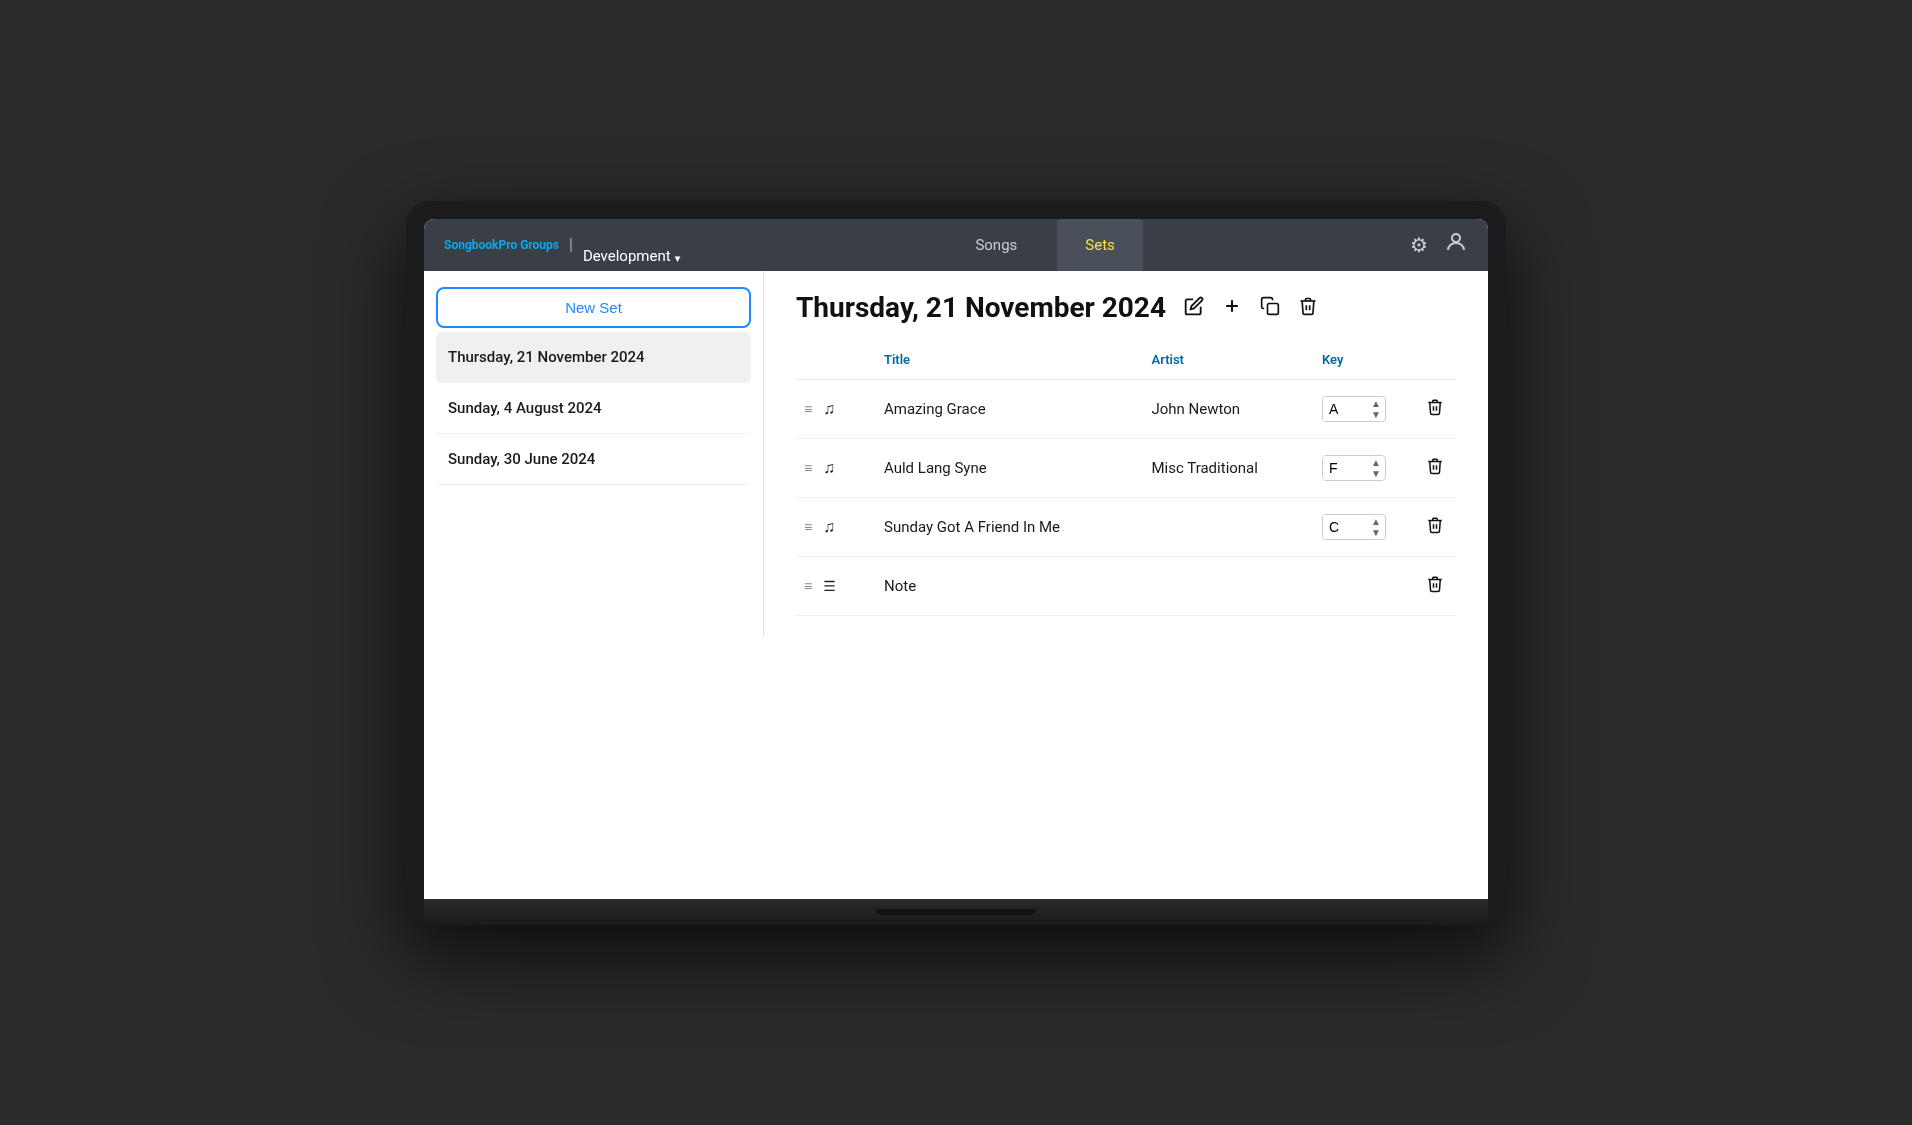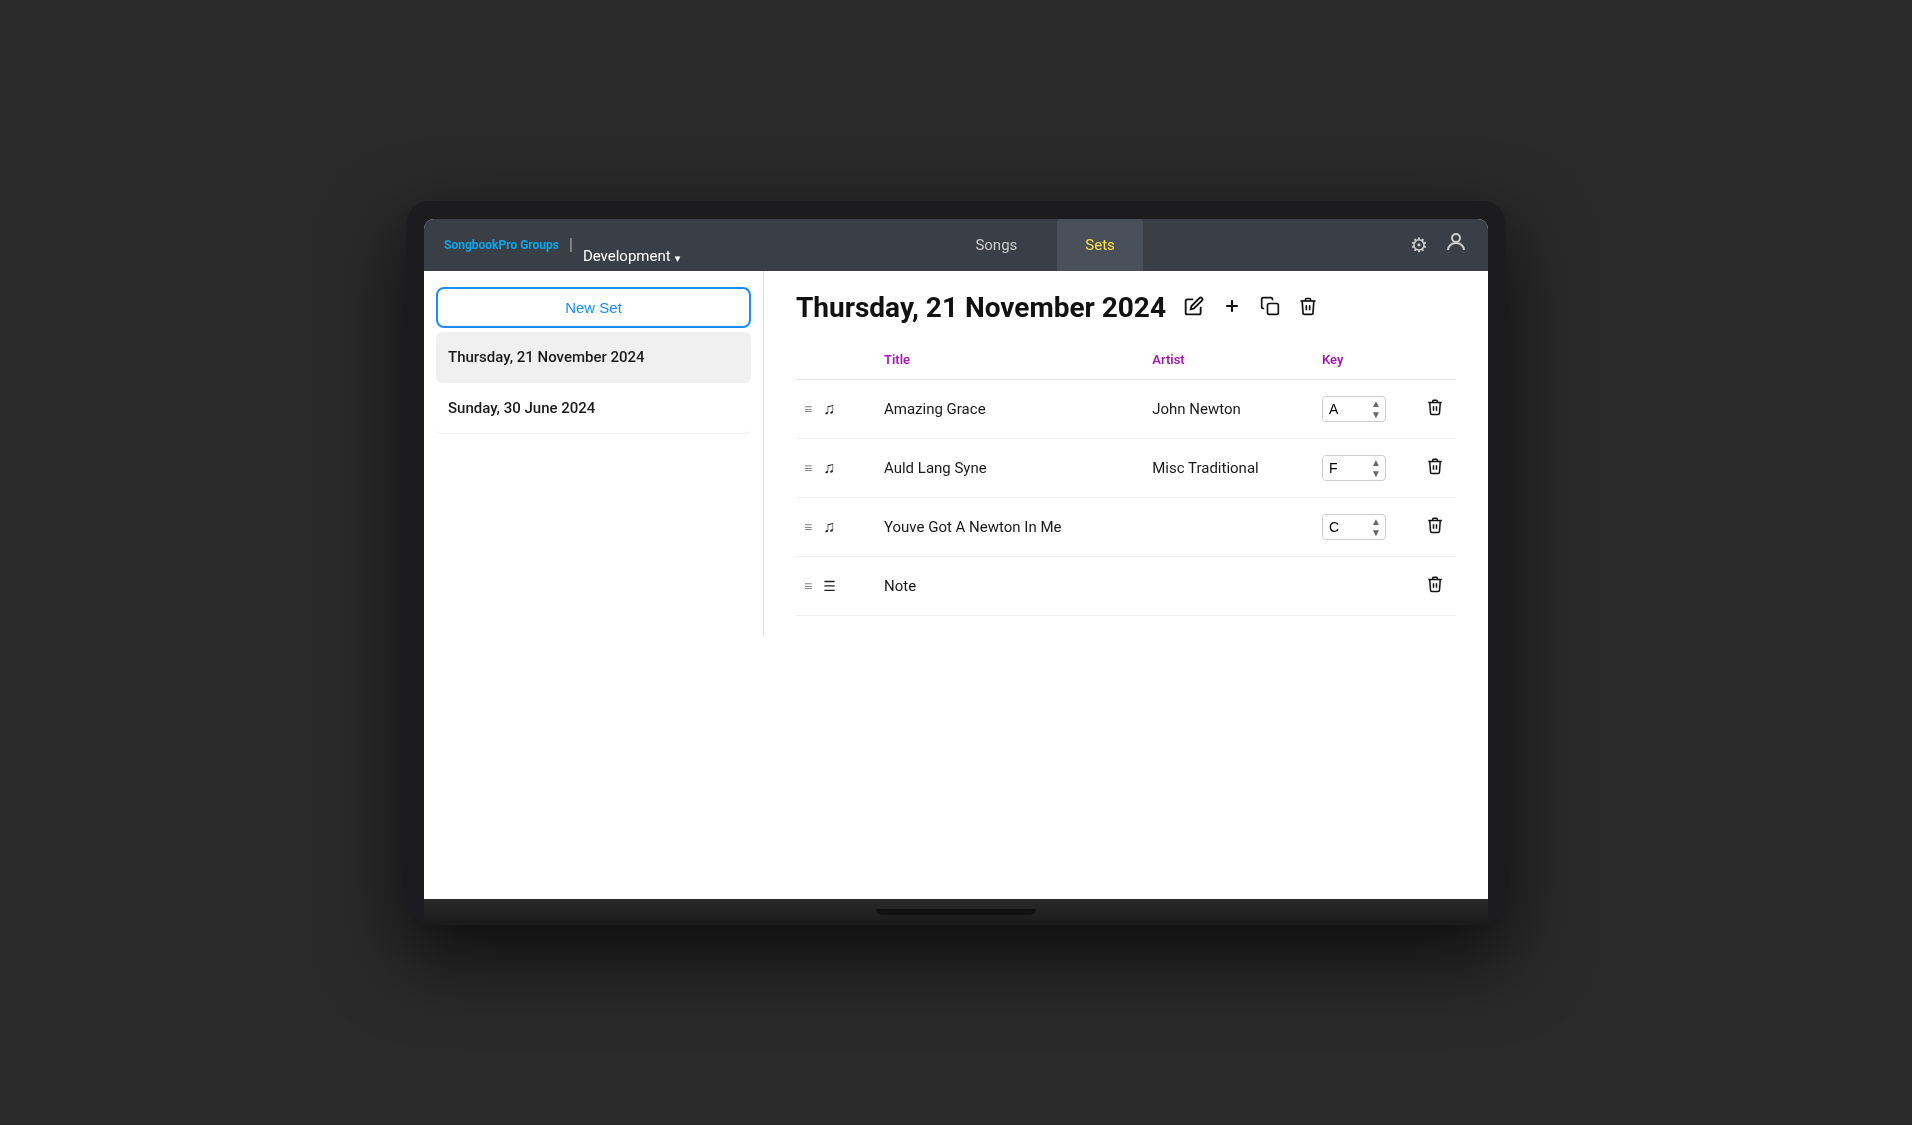--- a/index.html
+++ b/index.html
@@ -192,21 +192,21 @@
 
     
     .songs-table {
       width: 100%;
       border-collapse: collapse;
     }
 
     .songs-table thead tr th {
       font-size: 13px;
       font-weight: 600;
-      color: #a21caf;
+      color: #0369a1;
       text-align: left;
       padding: 4px 8px 12px 8px;
       border-bottom: 1px solid #e8e8e8;
     }
 
     .songs-table thead tr th:first-child {
       width: 80px;
     }
 
     .songs-table tbody tr {
@@ -337,20 +337,23 @@
     </nav>
 
     <div class="main-layout">
 
       <aside class="sidebar">
         <button class="new-set-btn">New Set</button>
 
         <div class="set-list">
           <div class="set-item selected">
             <span>Thursday, 21 November 2024</span>
+          </div>
+          <div class="set-item">
+            <span>Sunday, 4 August 2024</span>
           </div>
           <div class="set-item">
             <span>Sunday, 30 June 2024</span>
           </div>
         </div>
       </aside>
 
       <main class="content">
         <div class="set-header">
           <h1 class="set-title">Thursday, 21 November 2024</h1>
@@ -447,21 +450,21 @@
     </svg>
   </button></td>
               </tr>
               <tr>
                 <td>
                   <div class="drag-cell">
     <span class="drag-handle" title="Drag to reorder">≡</span>
     <span class="music-icon">♫</span>
   </div>
                 </td>
-                <td>Youve Got A Newton In Me</td>
+                <td>Sunday Got A Friend In Me</td>
                 <td></td>
                 <td>
                   <div class="key-select-wrapper">
       <select class="key-select">
         <option>A</option><option>Bb</option><option>B</option><option selected="">C</option><option>Db</option><option>D</option><option>Eb</option><option>E</option><option>F</option><option>F#</option><option>G</option><option>Ab</option>
       </select>
       <span class="key-arrows">▲<br>▼</span>
     </div>
                 </td>
                 <td class="actions-col"><button class="delete-btn" title="Delete">

